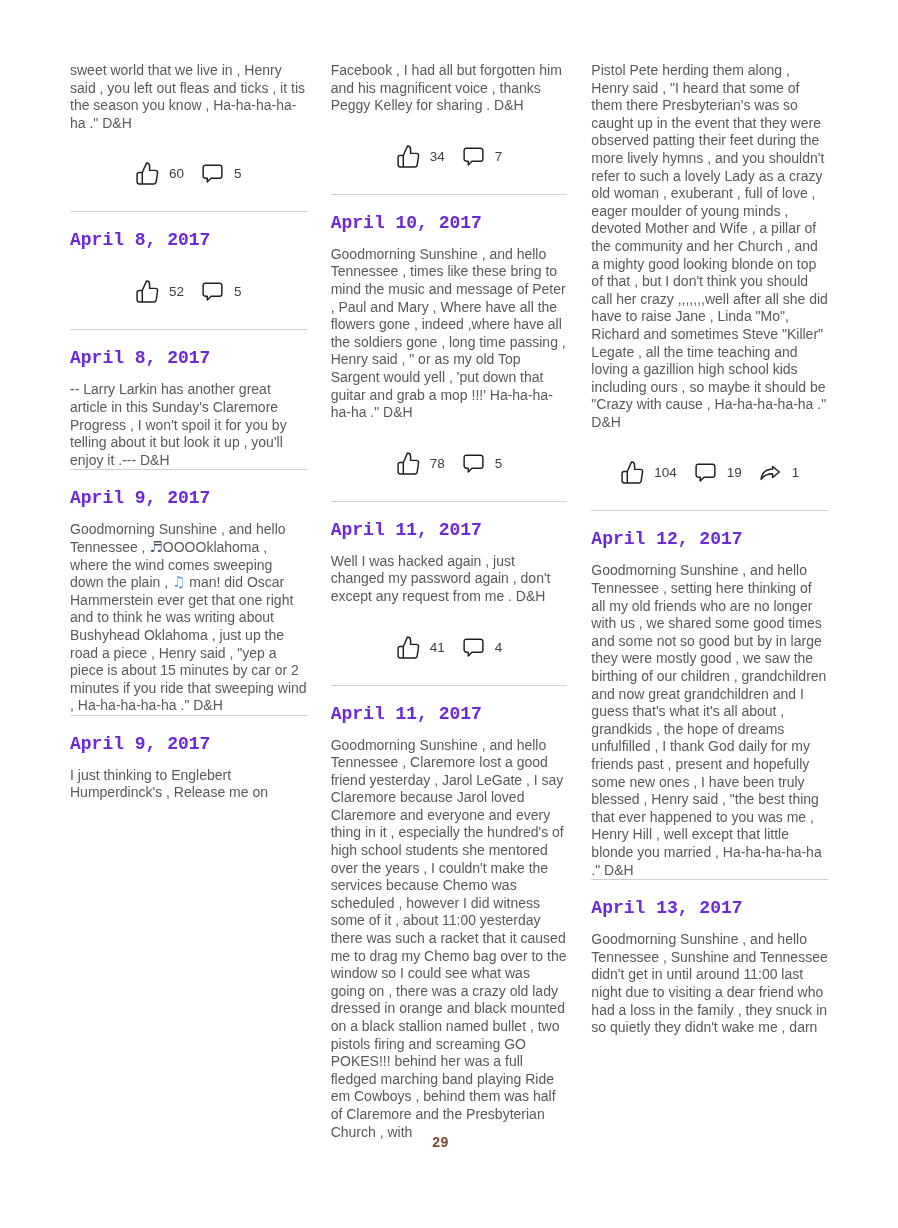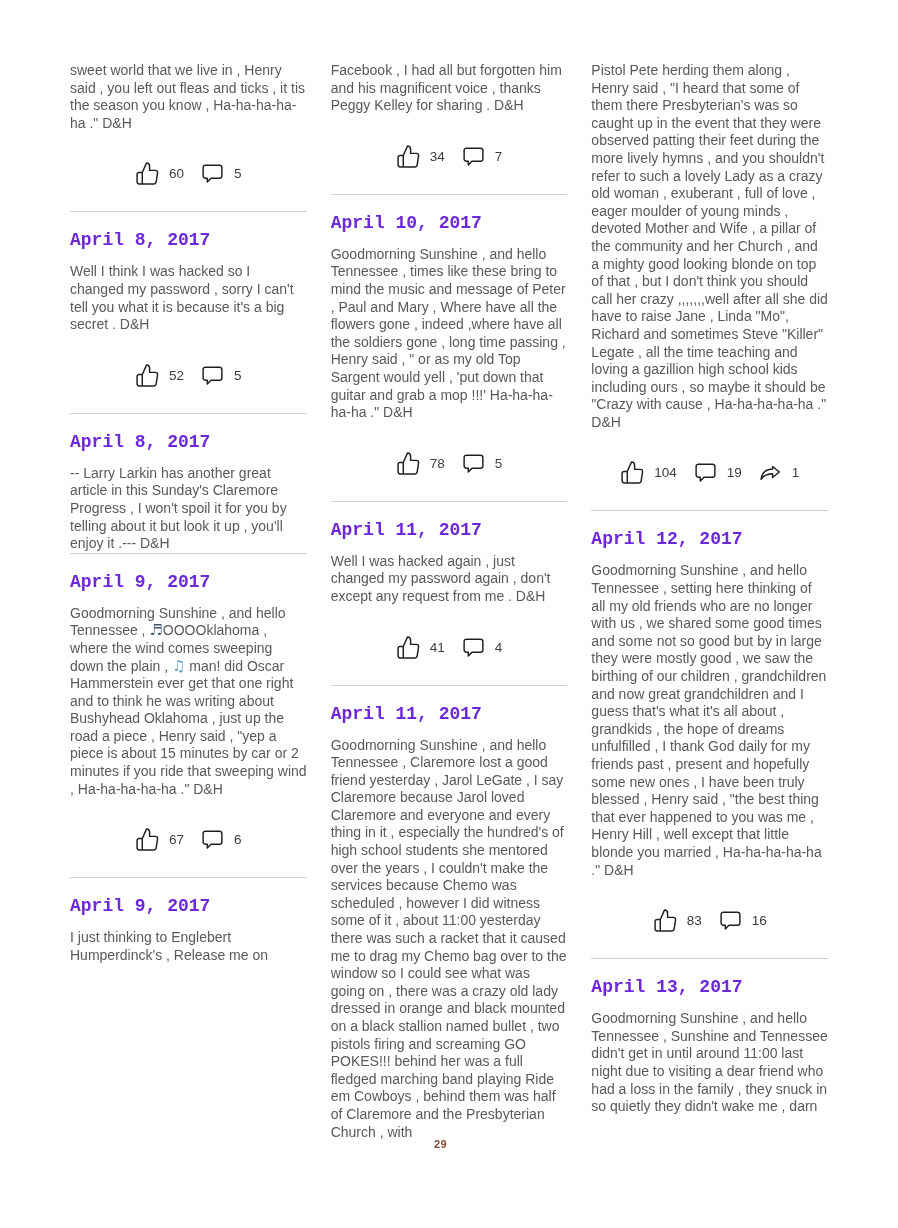--- a/index.html
+++ b/index.html
@@ -31,21 +31,21 @@
     display:flex;justify-content:center;align-items:flex-end;
     gap:16px;margin:29px 0 25px 0;
   }
   .stat{display:flex;align-items:center;gap:9px;}
   .stat-icon{display:inline-flex;width:25px;height:25px;}
   .stat-icon svg{width:100%;height:100%;}
   .stat-count{font-size:13.5px;color:#3d3d3d;}
   .divider{border-top:1px solid #d0d0d0;height:0;margin:0;}
   .page-number{
     position:absolute;left:0;right:17px;bottom:22px;
-    text-align:center;font-weight:700;font-size:11px;
+    text-align:center;font-weight:700;font-size:14px;
     letter-spacing:0.5px;
   }
 </style>
 </head>
 <body>
 
 <div class="page">
   <div class="columns">
       <div class="column">
         <p class="post-text">sweet world that we live in , Henry said , you left out fleas and ticks , it tis the season you know , Ha-ha-ha-ha-ha ." D&amp;H</p>
@@ -62,21 +62,20 @@
             <span class="stat-icon">
               <svg viewBox="0 0 24 24" fill="none" stroke="#1f1f1f" stroke-width="1.4" stroke-linecap="round" stroke-linejoin="round">
                 <path d="M3 6.2a2.2 2.2 0 0 1 2.2-2.2h13.6A2.2 2.2 0 0 1 21 6.2v8.1a2.2 2.2 0 0 1-2.2 2.2h-8.3L7 20.1v-3.6H5.2A2.2 2.2 0 0 1 3 14.3z"></path>
               </svg>
             </span>
             <span class="stat-count">5</span>
           </span>
         </div>
         <div class="divider"></div>
         <div class="post-date">April 8, 2017</div>
-        <p class="post-text">Well I think I was hacked so I changed my password , sorry I can't tell you what it is because it's a big secret . D&amp;H</p>
         <div class="stats">
           <span class="stat">
             <span class="stat-icon">
               <svg viewBox="0 0 24 24" fill="none" stroke="#1f1f1f" stroke-width="1.4" stroke-linecap="round" stroke-linejoin="round">
                 <path d="M14 9V5a3 3 0 0 0-3-3l-4 9v11h11.28a2 2 0 0 0 2-1.7l1.38-9a2 2 0 0 0-2-2.3zM7 22H4a2 2 0 0 1-2-2v-7a2 2 0 0 1 2-2h3"></path>
               </svg>
             </span>
             <span class="stat-count">52</span>
           </span>
           <span class="stat">
@@ -87,38 +86,20 @@
             </span>
             <span class="stat-count">5</span>
           </span>
         </div>
         <div class="divider"></div>
         <div class="post-date">April 8, 2017</div>
         <p class="post-text">-- Larry Larkin has another great article in this Sunday's Claremore Progress , I won't spoil it for you by telling about it but look it up , you'll enjoy it .--- D&amp;H</p>
         <div class="divider"></div>
         <div class="post-date">April 9, 2017</div>
         <p class="post-text"><span>Goodmorning Sunshine , and hello Tennessee , </span><span class="inline-icon" style="color: rgb(68, 84, 106);">♬</span><span>OOOOklahoma , where the wind comes sweeping down the plain , </span><span class="inline-icon" style="color: rgb(91, 155, 213);">♫</span><span> man! did Oscar Hammerstein ever get that one right and to think he was writing about Bushyhead Oklahoma , just up the road a piece , Henry said , "yep a piece is about 15 minutes by car or 2 minutes if you ride that sweeping wind , Ha-ha-ha-ha-ha ." D&amp;H</span></p>
-        <div class="stats">
-          <span class="stat">
-            <span class="stat-icon">
-              <svg viewBox="0 0 24 24" fill="none" stroke="#1f1f1f" stroke-width="1.4" stroke-linecap="round" stroke-linejoin="round">
-                <path d="M14 9V5a3 3 0 0 0-3-3l-4 9v11h11.28a2 2 0 0 0 2-1.7l1.38-9a2 2 0 0 0-2-2.3zM7 22H4a2 2 0 0 1-2-2v-7a2 2 0 0 1 2-2h3"></path>
-              </svg>
-            </span>
-            <span class="stat-count">67</span>
-          </span>
-          <span class="stat">
-            <span class="stat-icon">
-              <svg viewBox="0 0 24 24" fill="none" stroke="#1f1f1f" stroke-width="1.4" stroke-linecap="round" stroke-linejoin="round">
-                <path d="M3 6.2a2.2 2.2 0 0 1 2.2-2.2h13.6A2.2 2.2 0 0 1 21 6.2v8.1a2.2 2.2 0 0 1-2.2 2.2h-8.3L7 20.1v-3.6H5.2A2.2 2.2 0 0 1 3 14.3z"></path>
-              </svg>
-            </span>
-            <span class="stat-count">6</span>
-          </span>
-        </div>
         <div class="divider"></div>
         <div class="post-date">April 9, 2017</div>
         <p class="post-text">I just thinking to Englebert Humperdinck's , Release me on</p>
       </div>
       <div class="column">
         <p class="post-text">Facebook , I had all but forgotten him and his magnificent voice , thanks Peggy Kelley for sharing . D&amp;H</p>
         <div class="stats">
           <span class="stat">
             <span class="stat-icon">
               <svg viewBox="0 0 24 24" fill="none" stroke="#1f1f1f" stroke-width="1.4" stroke-linecap="round" stroke-linejoin="round">
@@ -206,37 +187,19 @@
               <svg viewBox="0 0 24 24" fill="none" stroke="#1f1f1f" stroke-width="1.4" stroke-linecap="round" stroke-linejoin="round">
                 <path d="M14 6.2l6.5 5.3L14 16.8v-3.6c-5.4.2-8.9 2-11 5.4.6-6.2 4.3-9.6 11-9.9z"></path>
               </svg>
             </span>
             <span class="stat-count">1</span>
           </span>
         </div>
         <div class="divider"></div>
         <div class="post-date">April 12, 2017</div>
         <p class="post-text">Goodmorning Sunshine , and hello Tennessee , setting here thinking of all my old friends who are no longer with us , we shared some good times and some not so good but by in large they were mostly good , we saw the birthing of our children , grandchildren and now great grandchildren and I guess that's what it's all about , grandkids , the hope of dreams unfulfilled , I thank God daily for my friends past , present and hopefully some new ones , I have been truly blessed , Henry said , "the best thing that ever happened to you was me , Henry Hill , well except that little blonde you married , Ha-ha-ha-ha-ha ." D&amp;H</p>
-        <div class="stats">
-          <span class="stat">
-            <span class="stat-icon">
-              <svg viewBox="0 0 24 24" fill="none" stroke="#1f1f1f" stroke-width="1.4" stroke-linecap="round" stroke-linejoin="round">
-                <path d="M14 9V5a3 3 0 0 0-3-3l-4 9v11h11.28a2 2 0 0 0 2-1.7l1.38-9a2 2 0 0 0-2-2.3zM7 22H4a2 2 0 0 1-2-2v-7a2 2 0 0 1 2-2h3"></path>
-              </svg>
-            </span>
-            <span class="stat-count">83</span>
-          </span>
-          <span class="stat">
-            <span class="stat-icon">
-              <svg viewBox="0 0 24 24" fill="none" stroke="#1f1f1f" stroke-width="1.4" stroke-linecap="round" stroke-linejoin="round">
-                <path d="M3 6.2a2.2 2.2 0 0 1 2.2-2.2h13.6A2.2 2.2 0 0 1 21 6.2v8.1a2.2 2.2 0 0 1-2.2 2.2h-8.3L7 20.1v-3.6H5.2A2.2 2.2 0 0 1 3 14.3z"></path>
-              </svg>
-            </span>
-            <span class="stat-count">16</span>
-          </span>
-        </div>
         <div class="divider"></div>
         <div class="post-date">April 13, 2017</div>
         <p class="post-text">Goodmorning Sunshine , and hello Tennessee , Sunshine and Tennessee didn't get in until around 11:00 last night due to visiting a dear friend who had a loss in the family , they snuck in so quietly they didn't wake me , darn</p>
       </div>
     </div>
   <div class="page-number" style="color: rgb(124, 74, 51);">29</div>
 </div>
 
 </body></html>

